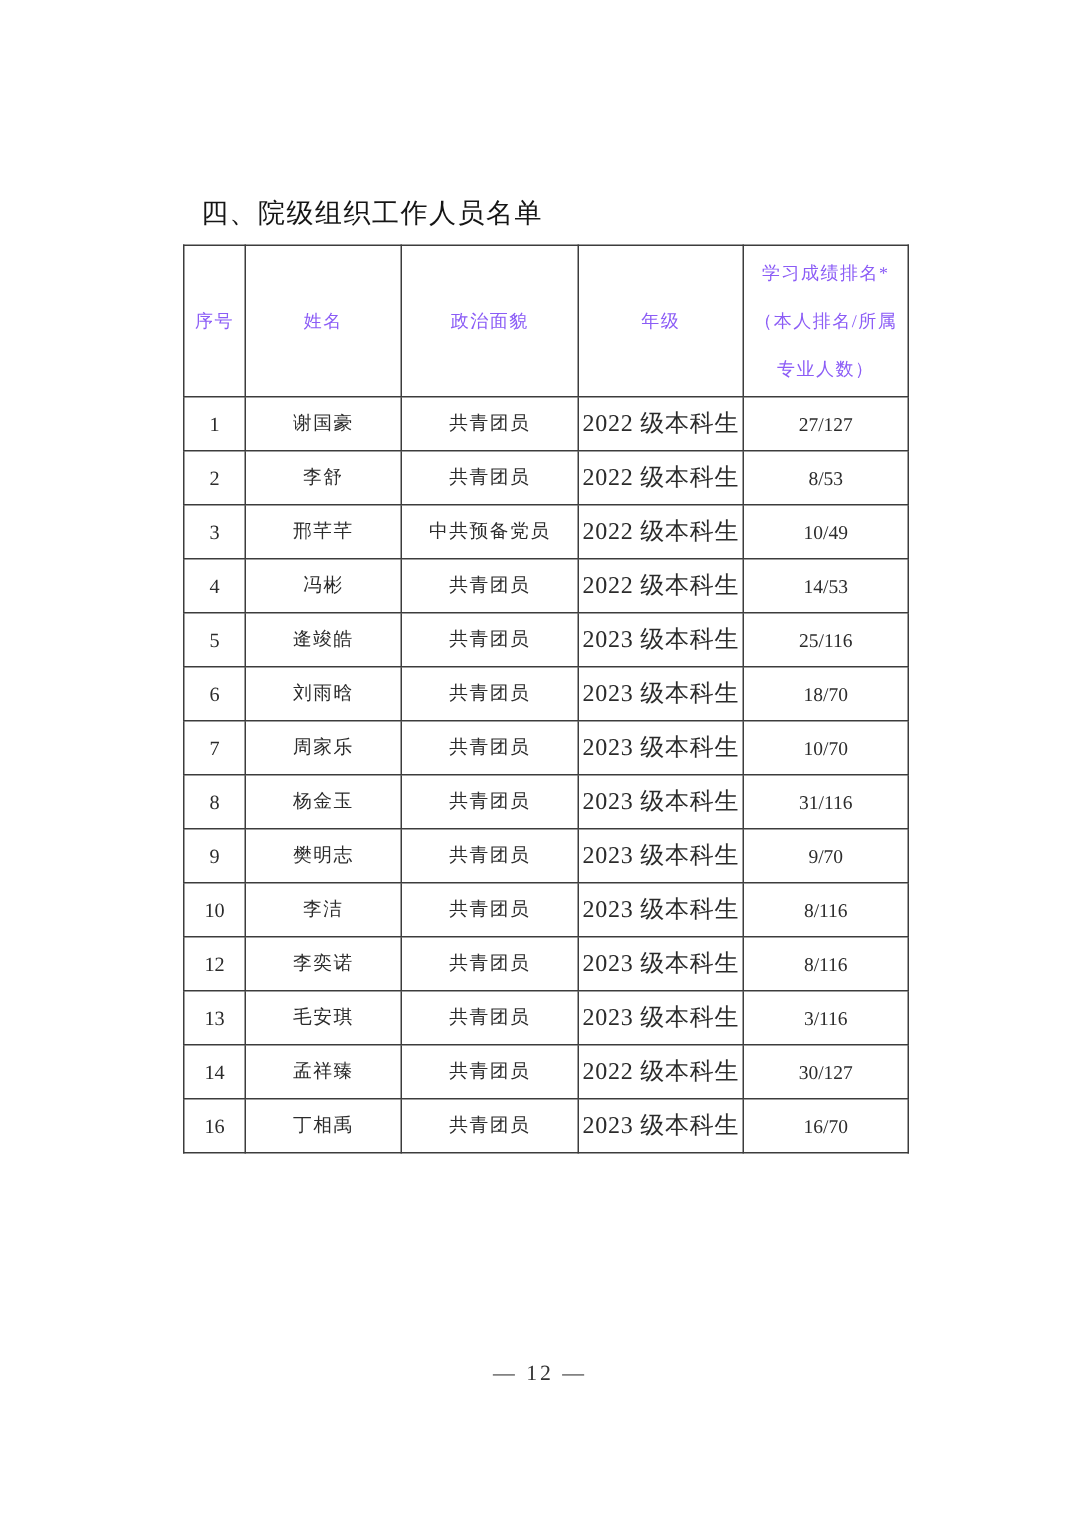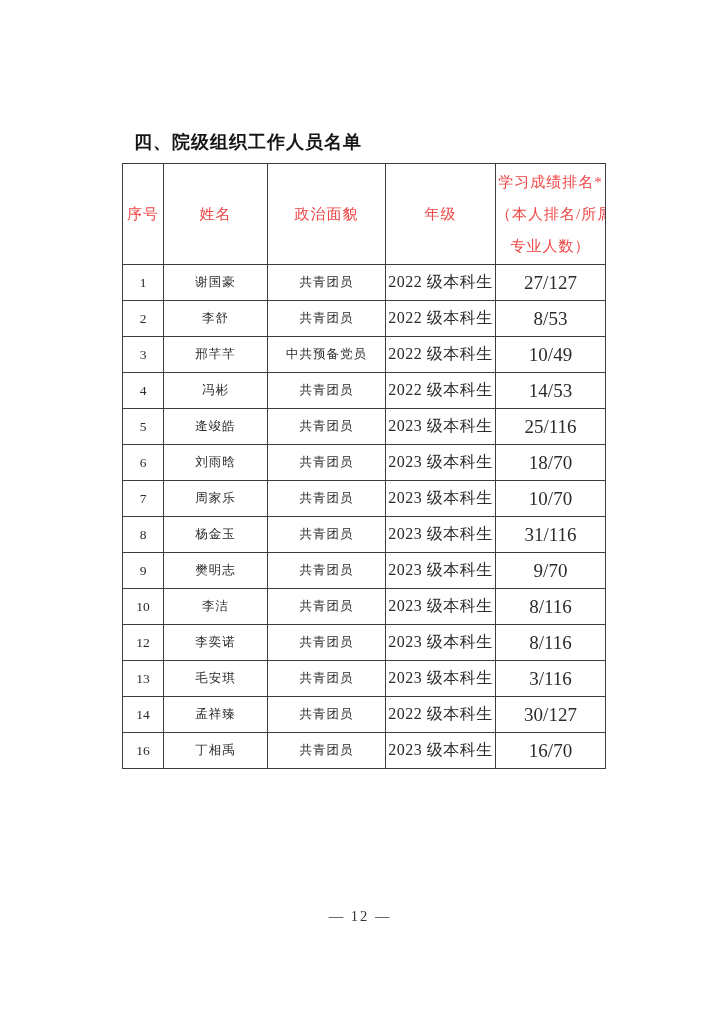--- a/index.html
+++ b/index.html
@@ -13,21 +13,21 @@
     overflow: hidden;
   }
   .page {
     position: absolute; inset: 0;
     background: #ffffff;
   }
   .doc-title {
     position: absolute;
     left: 134px; top: 130px;
     font-family: "Liberation Sans", "DejaVu Sans", sans-serif;
-    font-weight: bold;
+    font-weight: normal;
     font-size: 18px;
     letter-spacing: 1px;
     color: #151515;
     white-space: nowrap;
   }
   table.roster {
     position: absolute;
     left: 122px; top: 163px;
     width: 483px;
     border-collapse: collapse;
@@ -36,33 +36,33 @@
   table.roster th, table.roster td {
     border: 1px solid #3c3c3c;
     text-align: center;
     vertical-align: middle;
     font-weight: normal;
     padding: 0;
     overflow: hidden;
   }
   table.roster thead th {
     height: 101px;
-    font-size: 15px;
+    font-size: 12px;
     letter-spacing: 1px;
-    color: #ef4444;
+    color: #8b5cf6;
   }
   table.roster tbody td {
     height: 36px;
     font-size: 12.5px;
     letter-spacing: 1px;
     color: #2b2b2b;
   }
   table.roster tbody td.c0 { font-size: 13.5px; letter-spacing: 0; }
   table.roster tbody td.c3 { font-size: 16px; letter-spacing: 0.5px; }
-  table.roster tbody td.c4 { font-size: 19px; letter-spacing: 0; }
+  table.roster tbody td.c4 { font-size: 13px; letter-spacing: 0; }
   .col-no    { width: 41px; }
   .col-name  { width: 104px; }
   .col-pol   { width: 118px; }
   .col-grade { width: 110px; }
   .col-rank  { width: 110px; }
   .rank-header-line { line-height: 32px; white-space: nowrap; }
   .page-number {
     position: absolute;
     top: 908px; left: 0;
     width: 720px;

